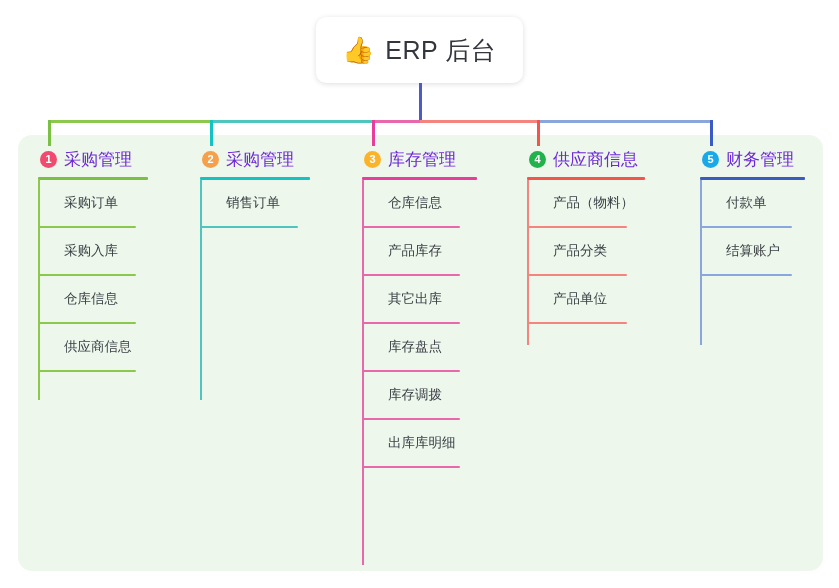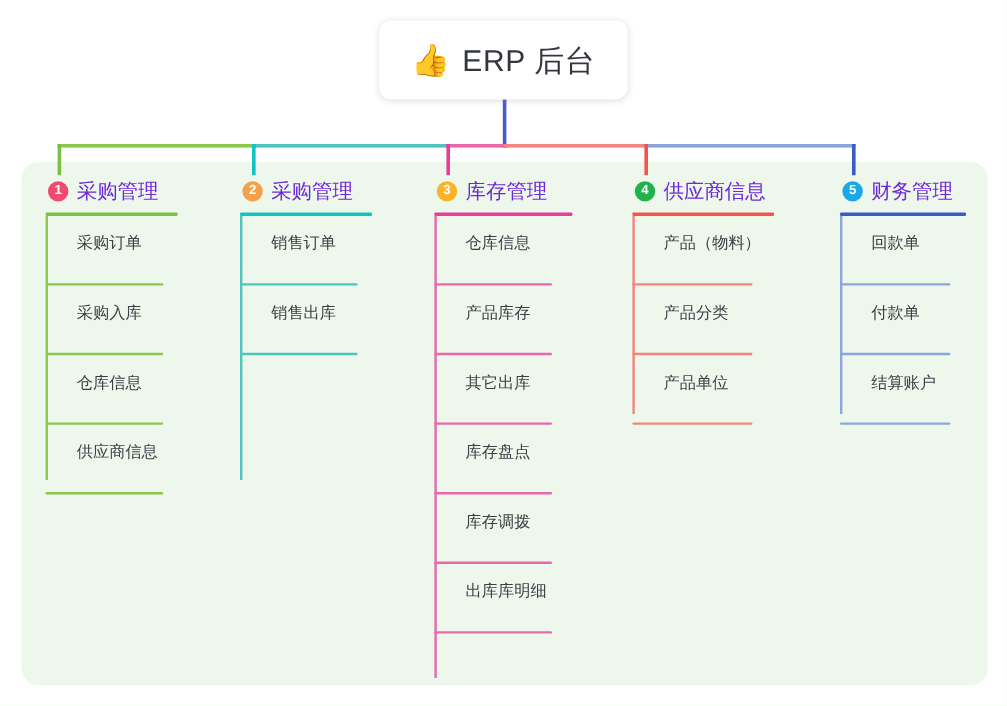--- a/index.html
+++ b/index.html
@@ -46,21 +46,21 @@
     width:17px;height:17px;border-radius:50%;
     color:#fff;font-size:11px;line-height:17px;text-align:center;
     flex:0 0 auto;font-weight:bold;
   }
   .bhead-label{font-size:17px;color:#6d28d9;}
   .bhead-rule{height:3px;border-radius:1px;margin-top:5px;}
 
   
   .items{position:relative;margin-top:0;}
   .spine{position:absolute;left:0;top:0;width:2px;}
-  .item{position:relative;height:58px;}
+  .item{position:relative;height:48px;}
   .item-label{
     position:absolute;left:26px;top:14px;
     font-size:13.5px;color:#3a3f45;white-space:nowrap;
   }
   .item-rule{
     position:absolute;left:0;bottom:0;height:2px;border-radius:1px;
   }
 </style>
 </head>
 <body>
@@ -120,24 +120,20 @@
           <span class="badge" style="background: rgb(245, 160, 74);">2</span>
           <span class="bhead-label">采购管理</span>
         </div>
         <div class="bhead-rule" style="background: rgb(19, 194, 194); width: 110px;"></div>
         <div class="items">
           <div class="spine" style="background: rgb(78, 197, 191); height: 220px;"></div>
           <div class="item">
             <span class="item-label">销售订单</span>
             <div class="item-rule" style="background: rgb(78, 197, 191); width: 98px;"></div>
           </div>
-          <div class="item">
-            <span class="item-label">销售出库</span>
-            <div class="item-rule" style="background: rgb(78, 197, 191); width: 98px;"></div>
-          </div>
         </div>
       </div>
       <div class="branch" style="left: 362px;">
         <div class="bhead">
           <span class="badge" style="background: rgb(251, 180, 41);">3</span>
           <span class="bhead-label">库存管理</span>
         </div>
         <div class="bhead-rule" style="background: rgb(233, 61, 155); width: 115px;"></div>
         <div class="items">
           <div class="spine" style="background: rgb(232, 104, 171); height: 385px;"></div>
@@ -191,24 +187,20 @@
       </div>
       <div class="branch" style="left: 700px;">
         <div class="bhead">
           <span class="badge" style="background: rgb(26, 169, 232);">5</span>
           <span class="bhead-label">财务管理</span>
         </div>
         <div class="bhead-rule" style="background: rgb(59, 91, 196); width: 105px;"></div>
         <div class="items">
           <div class="spine" style="background: rgb(139, 166, 221); height: 165px;"></div>
           <div class="item">
-            <span class="item-label">回款单</span>
-            <div class="item-rule" style="background: rgb(139, 166, 221); width: 92px;"></div>
-          </div>
-          <div class="item">
             <span class="item-label">付款单</span>
             <div class="item-rule" style="background: rgb(139, 166, 221); width: 92px;"></div>
           </div>
           <div class="item">
             <span class="item-label">结算账户</span>
             <div class="item-rule" style="background: rgb(139, 166, 221); width: 92px;"></div>
           </div>
         </div>
       </div>
     </div>

